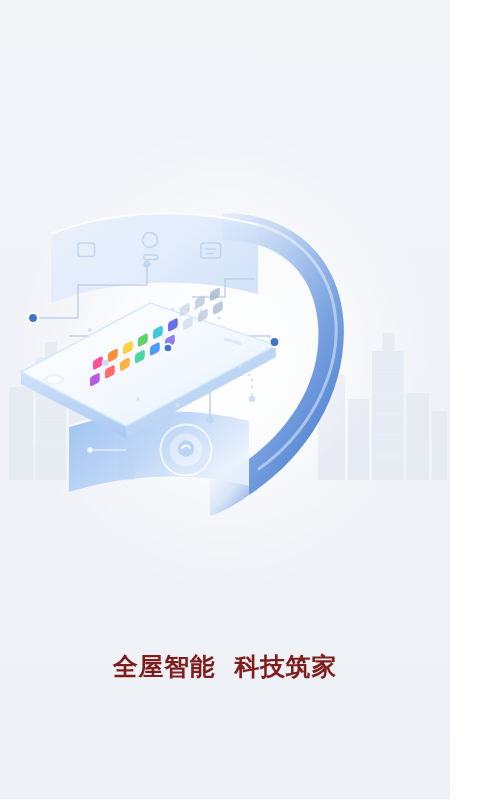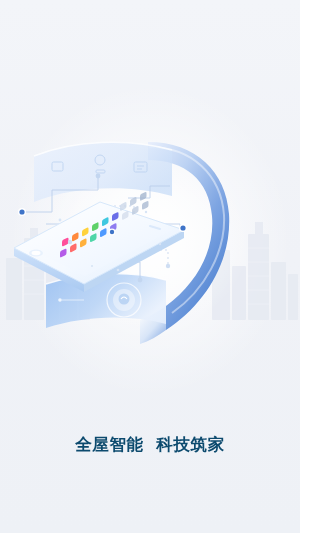--- a/index.html
+++ b/index.html
@@ -48,21 +48,21 @@
     left: 0;
     top: 434px;
     width: 300px;
     text-align: center;
   }
   .tagline {
     display: inline-block;
     font-size: 16.5px;
     font-weight: bold;
     letter-spacing: 0.6px;
-    color: #0c4a6e;
+    color: #7f1d1d;
     white-space: pre;
     font-family: "DejaVu Sans", "Liberation Sans", sans-serif;
   }
 </style>
 </head>
 <body>
 
 <div id="screen">
 
   <div class="bg-wash"></div>

